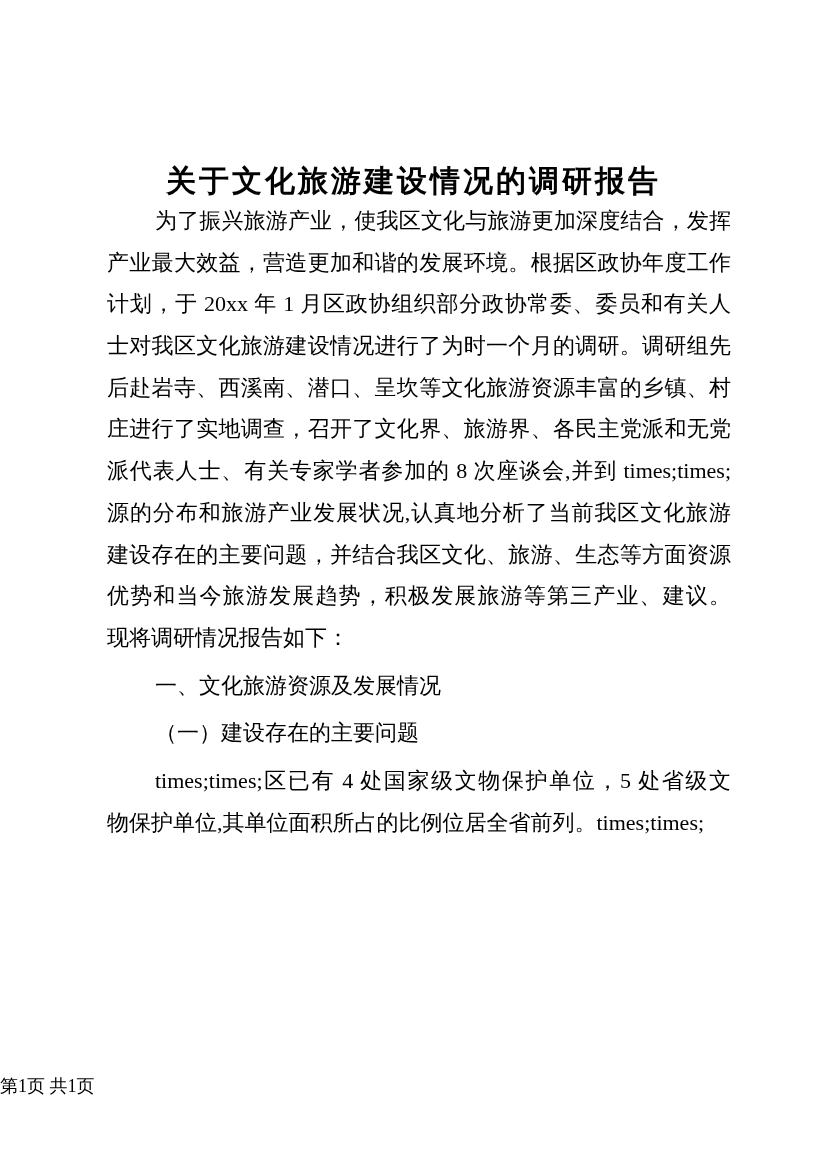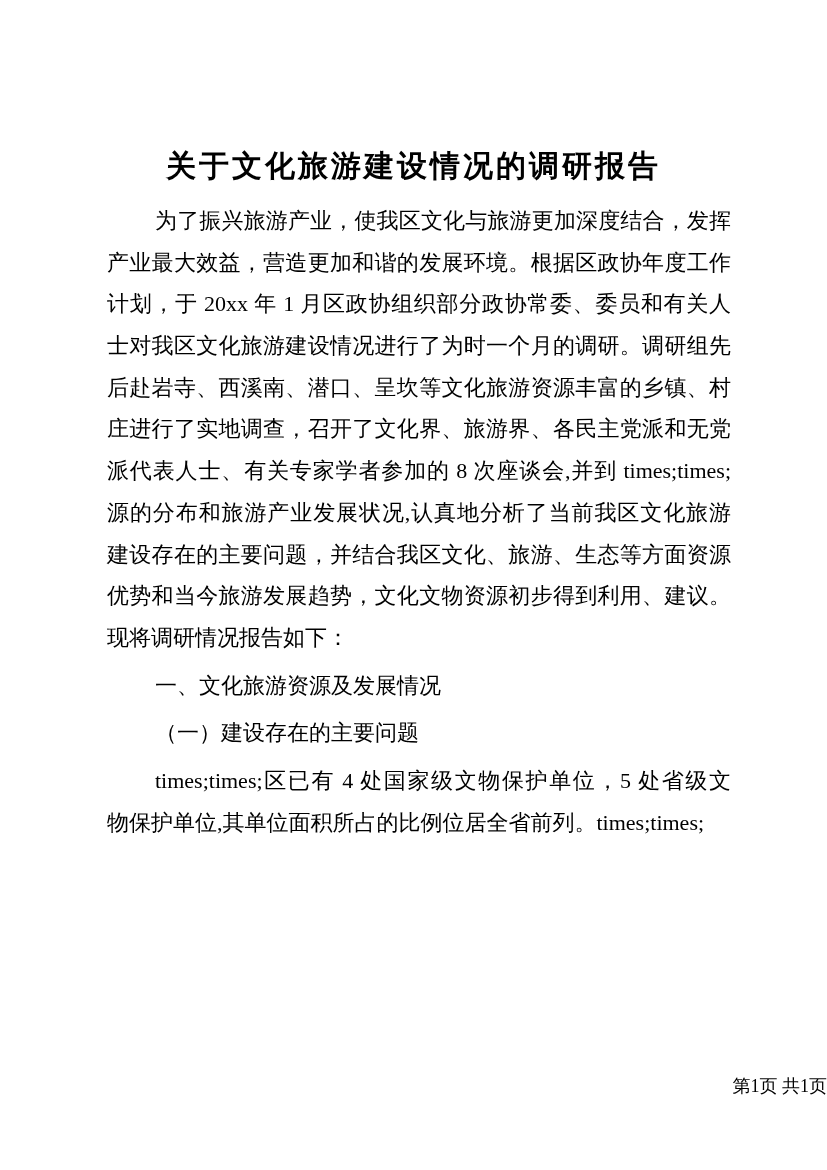--- a/index.html
+++ b/index.html
@@ -14,21 +14,21 @@
     background: #ffffff;
     color: #000000;
     font-family: "Liberation Serif", "DejaVu Serif", serif;
     overflow: hidden;
   }
   .doc-title {
     position: absolute;
     top: 142px;
     left: 0;
     right: 0;
-    margin: 0;
+    margin: 15px;
     text-align: center;
     font-size: 30px;
     font-weight: bold;
     letter-spacing: 3px;
     line-height: 48px;
   }
   .doc-body {
     position: absolute;
     top: 194px;
     left: 101px;
@@ -50,21 +50,21 @@
     text-indent: 48px;
   }
   .line.last {
     text-align-last: left;
   }
   .page-footer {
     position: absolute;
     top: 1073px;
     left: 0;
     right: 0;
-    text-align: right;
+    text-align: left;
     font-size: 18px;
     line-height: 26px;
   }
 </style>
 </head>
 <body>
 
 <div class="page">
   <h1 class="doc-title">关于文化旅游建设情况的调研报告</h1>
 
@@ -72,21 +72,21 @@
       <div class="para">
         <div class="line first">为了振兴旅游产业，使我区文化与旅游更加深度结合，发挥</div>
         <div class="line">产业最大效益，营造更加和谐的发展环境。根据区政协年度工作</div>
         <div class="line">计划，于 20xx 年 1 月区政协组织部分政协常委、委员和有关人</div>
         <div class="line">士对我区文化旅游建设情况进行了为时一个月的调研。调研组先</div>
         <div class="line">后赴岩寺、西溪南、潜口、呈坎等文化旅游资源丰富的乡镇、村</div>
         <div class="line">庄进行了实地调查，召开了文化界、旅游界、各民主党派和无党</div>
         <div class="line">派代表人士、有关专家学者参加的 8 次座谈会,并到 times;times;</div>
         <div class="line">源的分布和旅游产业发展状况,认真地分析了当前我区文化旅游</div>
         <div class="line">建设存在的主要问题，并结合我区文化、旅游、生态等方面资源</div>
-        <div class="line">优势和当今旅游发展趋势，文化文物资源初步得到利用、建议。</div>
+        <div class="line">优势和当今旅游发展趋势，积极发展旅游等第三产业、建议。</div>
         <div class="line last">现将调研情况报告如下：</div>
       </div>
       <div class="para">
         <div class="line first last">一、文化旅游资源及发展情况</div>
       </div>
       <div class="para">
         <div class="line first last">（一）建设存在的主要问题</div>
       </div>
       <div class="para">
         <div class="line first">times;times;区已有 4 处国家级文物保护单位，5 处省级文</div>

